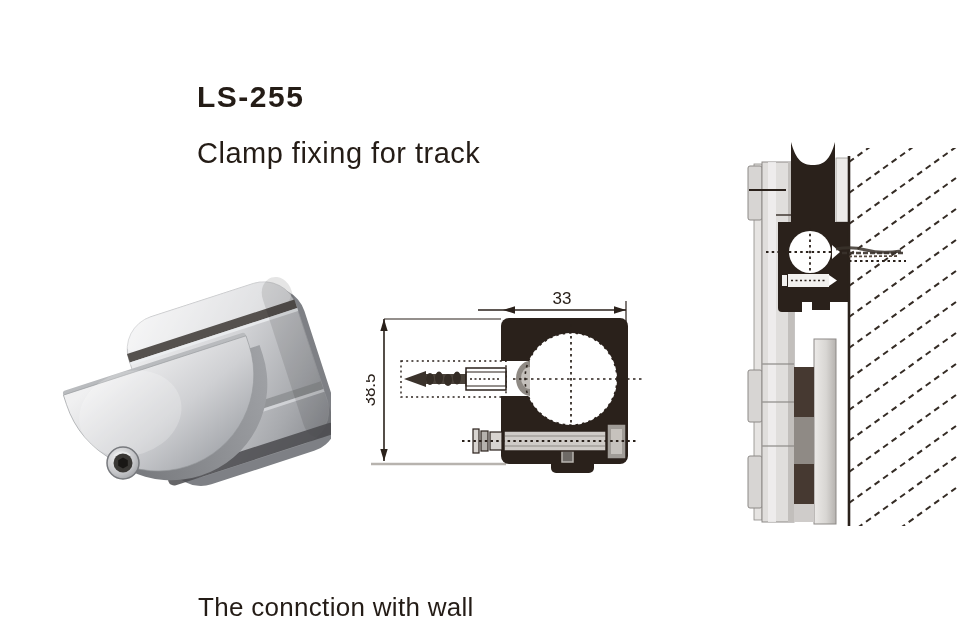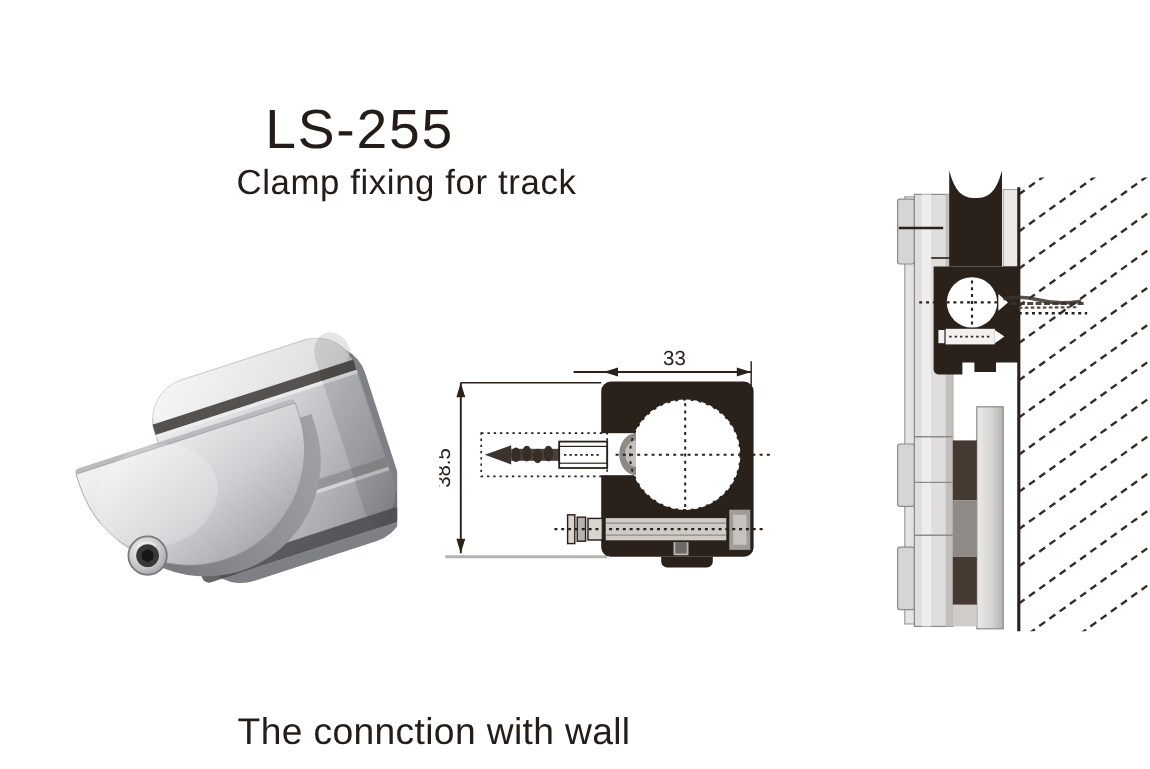--- a/index.html
+++ b/index.html
@@ -6,33 +6,32 @@
   .canvas{
     position:relative;
     width:958px;height:641px;
     background:#ffffff;
     overflow:hidden;
     font-family:"Liberation Sans", sans-serif;
     color:#241c16;
   }
   .model-title{
     position:absolute;left:197px;top:80px;
-    font-size:46px;font-weight:normal;letter-spacing:1.5px;
-    color:#241c16;
-    margin-left:24px;
+    font-size:30px;font-weight:bold;letter-spacing:1.5px;
+    color:#241c16;
   }
   .model-desc{
     position:absolute;left:197px;top:137px;
     font-size:29px;font-weight:normal;letter-spacing:0.5px;
     color:#241c16;
     text-align:center;
   }
   .caption{
     position:absolute;left:198px;top:592px;
-    font-size:31px;font-weight:normal;letter-spacing:0.3px;
+    font-size:26px;font-weight:normal;letter-spacing:0.3px;
     color:#241c16;
   }
   figure{margin:16px;padding:0;position:absolute;}
   .fig-photo{left:30px;top:248px;}
   .fig-front{left:350px;top:263px;}
   .fig-side{left:700px;top:118px;}
   svg{display:block;}
   .dim-text{
     font-family:"Liberation Sans", sans-serif;
     font-size:17px;fill:#2a211b;

